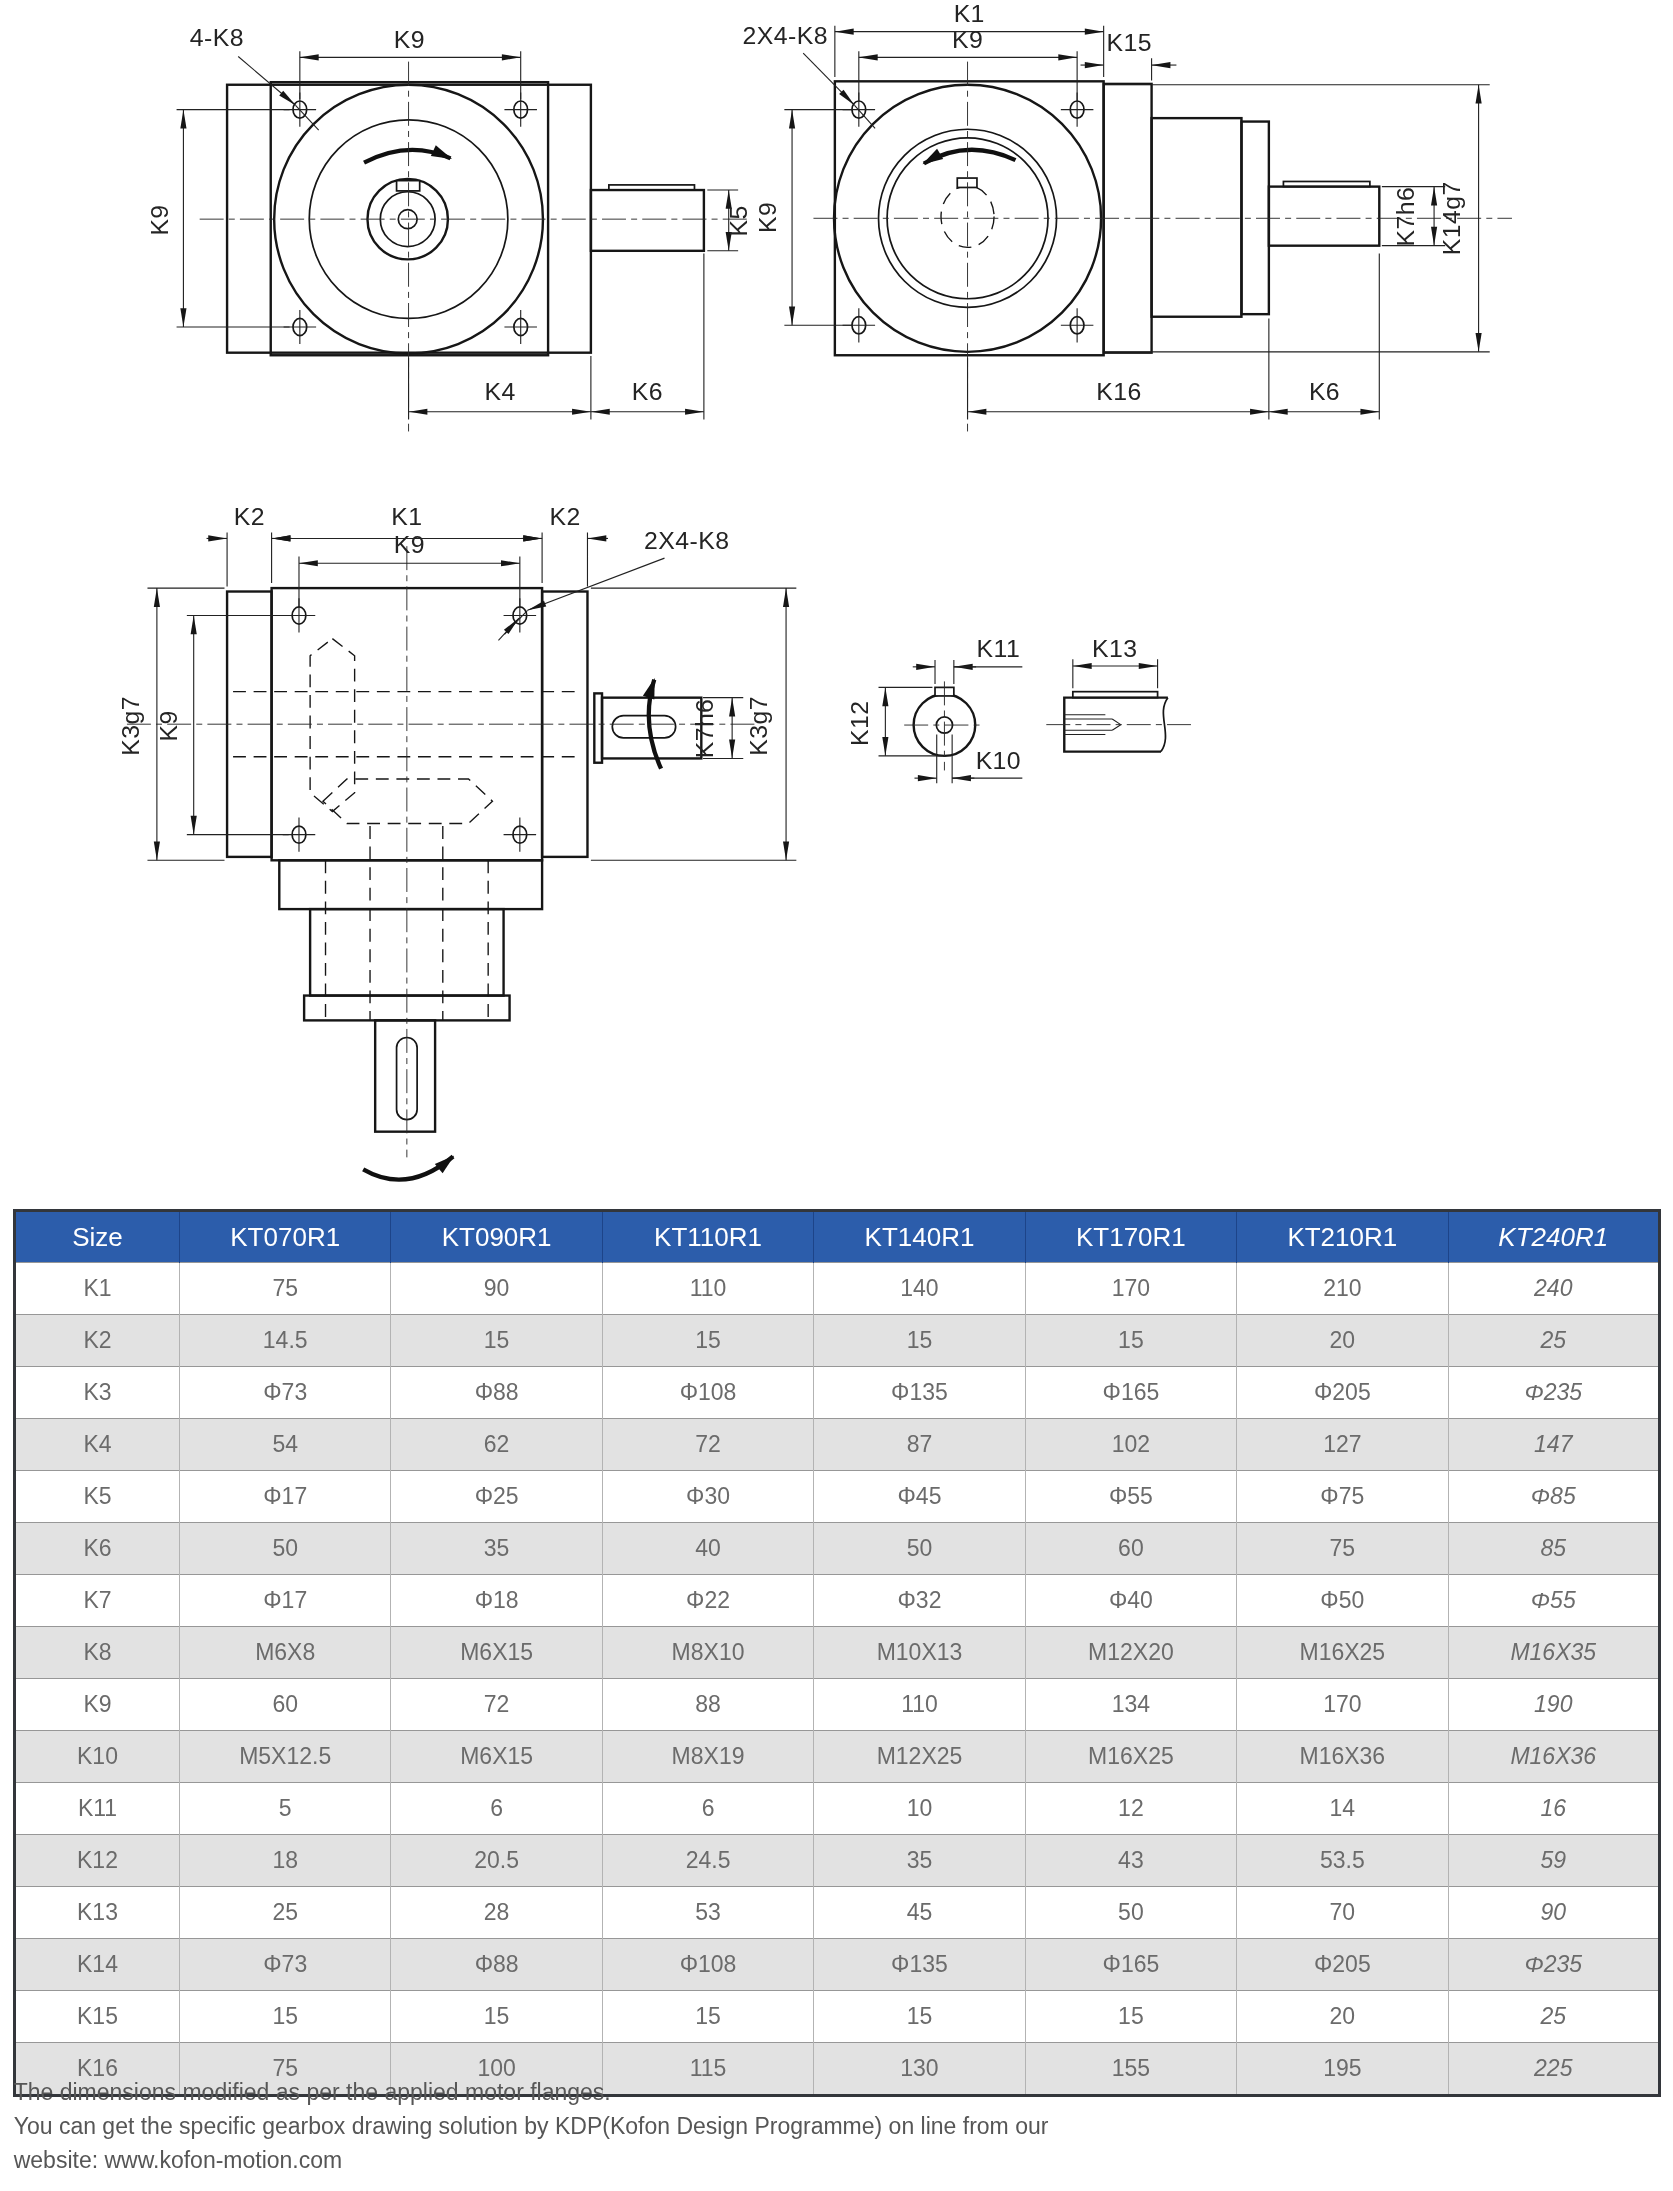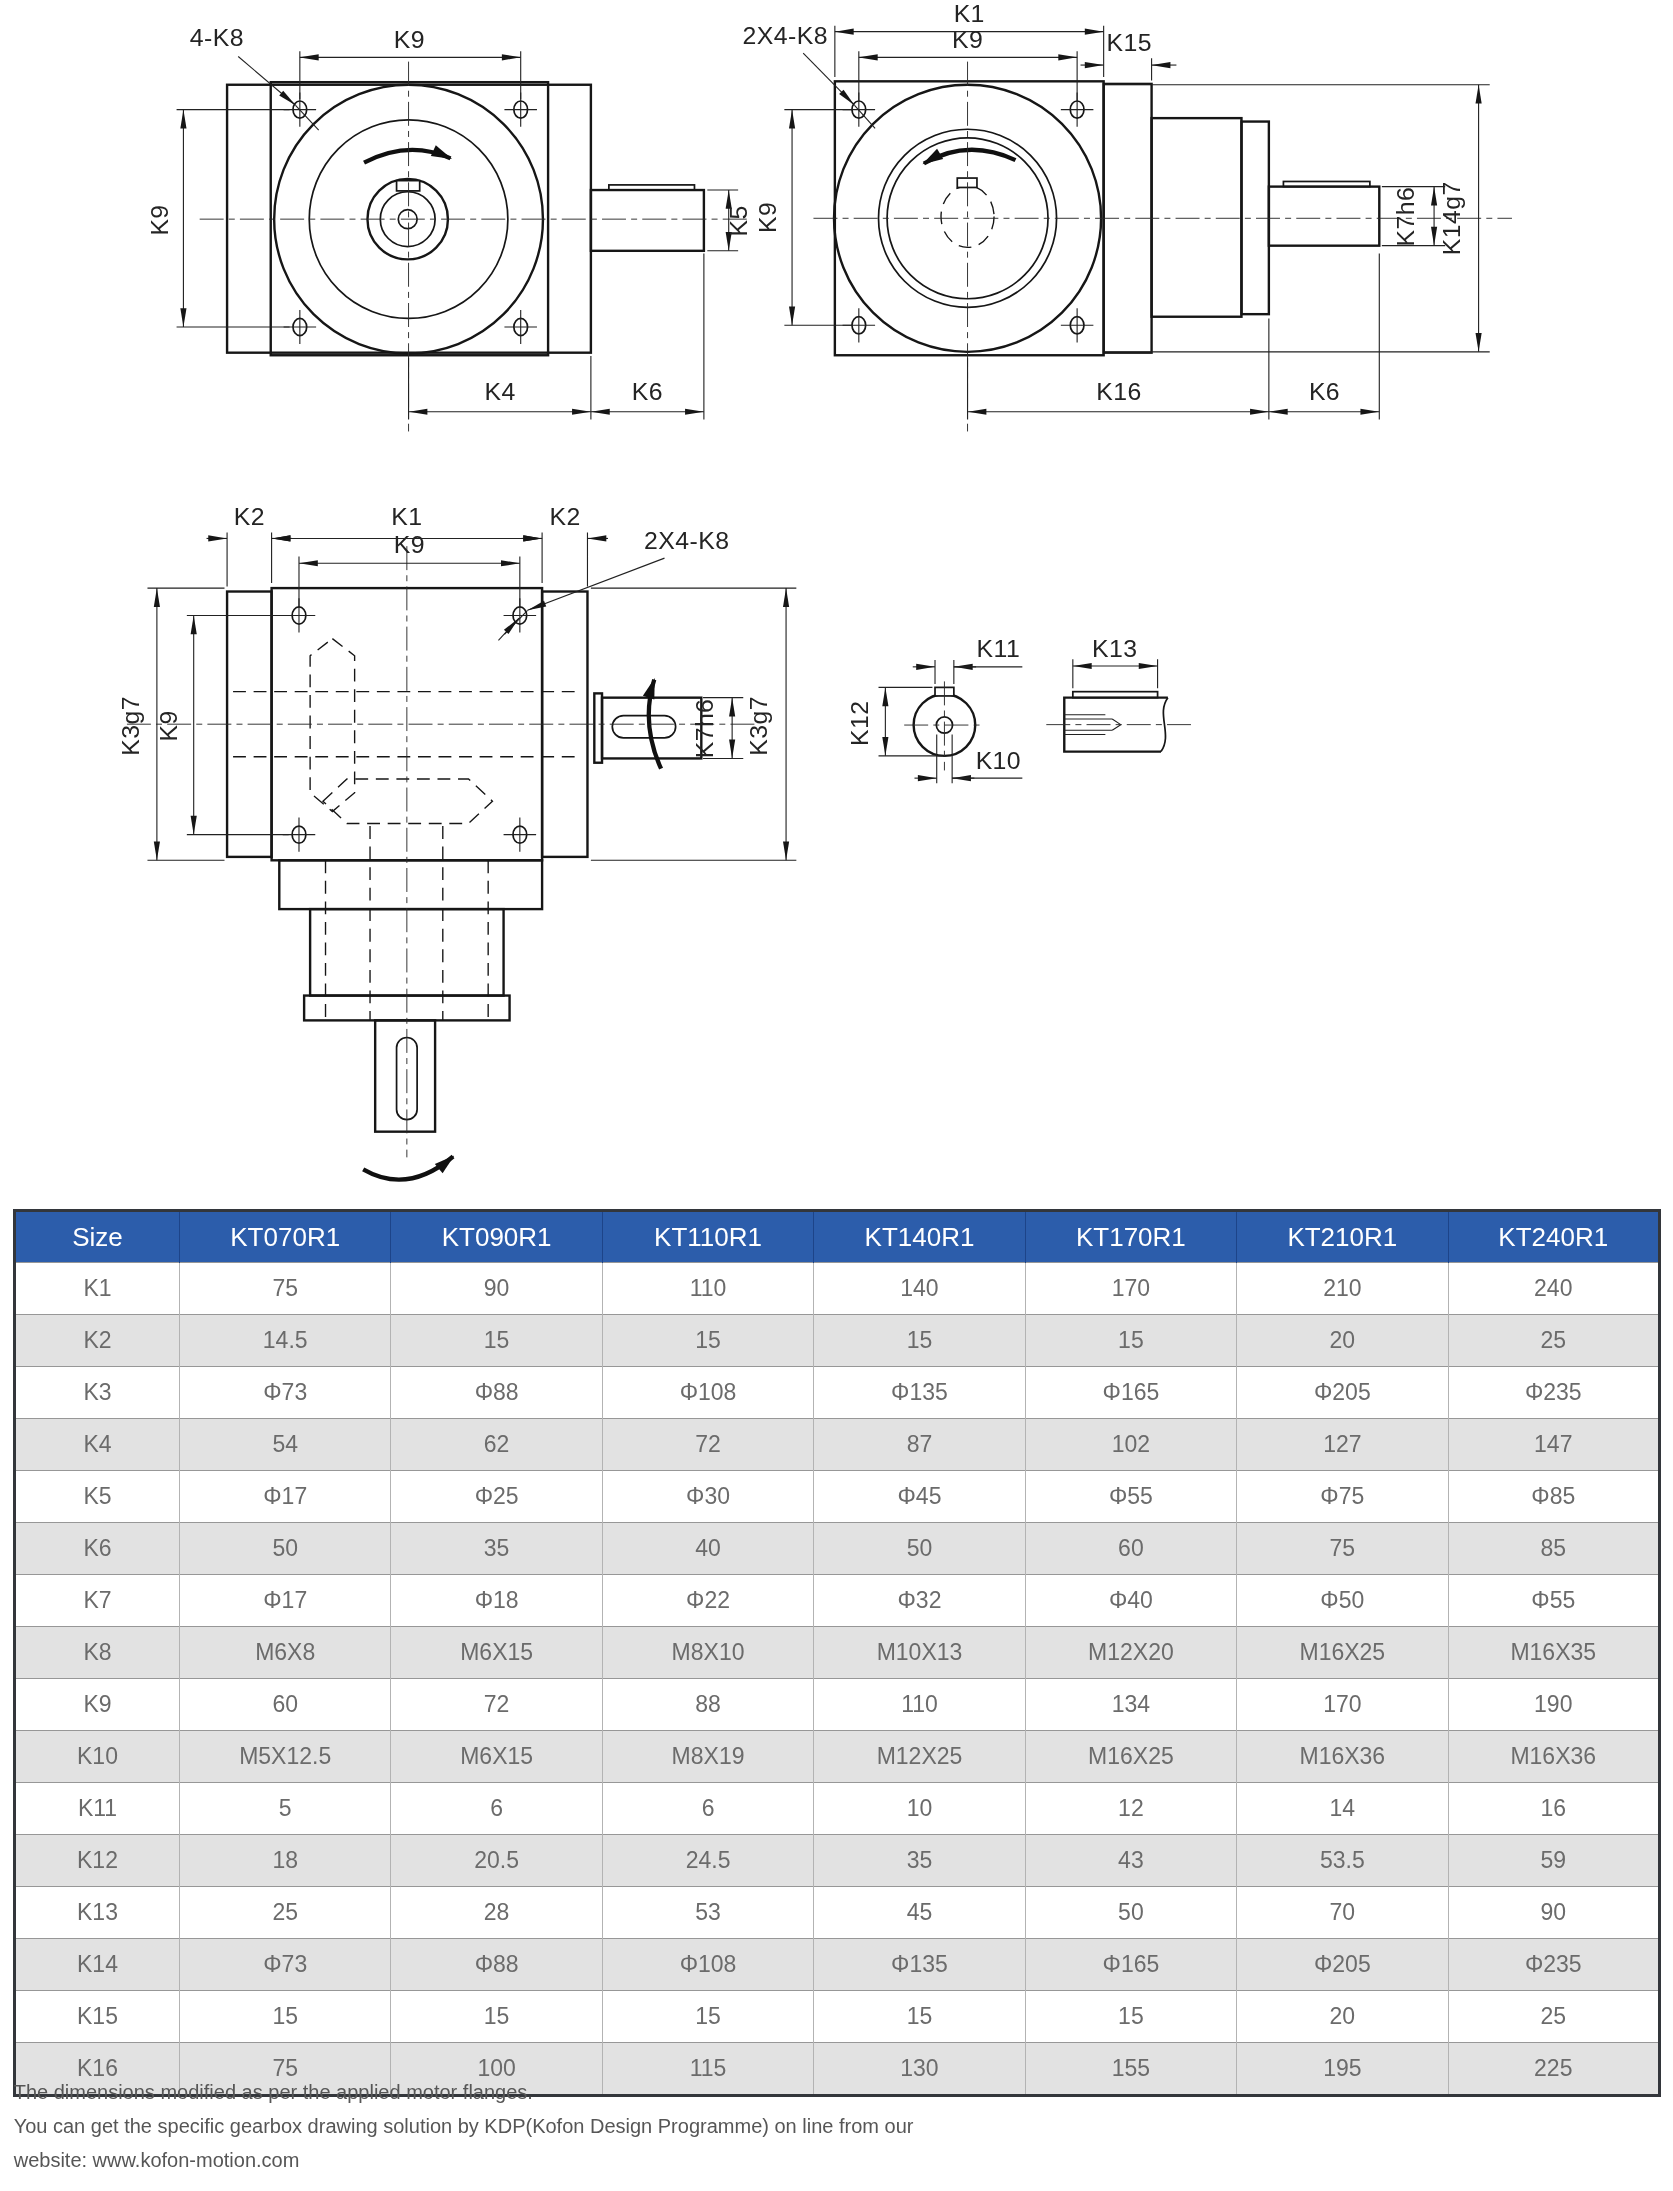--- a/index.html
+++ b/index.html
@@ -13,23 +13,23 @@
   .hd{fill:none;stroke:#161616;stroke-width:1.6;stroke-dasharray:15 9;}
   .rot{fill:none;stroke:#101010;stroke-width:5;}
   .wf{fill:#ffffff;}
   text.dim{font-size:29px;fill:#242424;letter-spacing:.5px;font-family:"Liberation Sans",sans-serif;}
   
   table.spec{position:absolute;left:13px;top:1209px;width:1648px;border-collapse:collapse;table-layout:fixed;border:3.4px solid #33363b;}
   table.spec thead th{background:var(--header-bg,#2c5dab);color:var(--header-text,#fff);font-weight:normal;font-size:26px;height:48px;border-right:0.9px solid #1d4489;margin-top:28px;}
   table.spec thead th:first-child{width:161px;}
   table.spec tbody td{height:49px;text-align:center;font-size:23px;color:var(--cell-text,#6b6b6b);border-right:0.9px solid #b3b3b3;border-top:1.7px solid #979797;background:#ffffff;}
   table.spec tbody tr.alt td{background:var(--row-alt-bg,#e2e2e2);}
-  table.spec td:last-child, table.spec th:last-child{border-right:none;}
+  table.spec td:last-child, table.spec th:last-child{border-right:none;font-style:italic;}
   
-  .footer{position:absolute;left:13.7px;top:2075px;font-size:20px;color:#565656;line-height:34px;}
+  .footer{position:absolute;left:13.7px;top:2075px;font-size:23px;color:#565656;line-height:34px;}
   .footer div{white-space:nowrap;}
 </style>
 </head>
 <body>
 
 <svg class="drawing-area" width="1674" height="1207" viewBox="0 0 1955 1410">
   <defs>
     <marker id="ar" viewBox="0 0 24 10" refX="24" refY="5" markerWidth="24" markerHeight="10" orient="auto-start-reverse" markerUnits="userSpaceOnUse">
         <path d="M24,5 L2,1.4 L2,8.6 Z" fill="#161616"></path>
       </marker>

